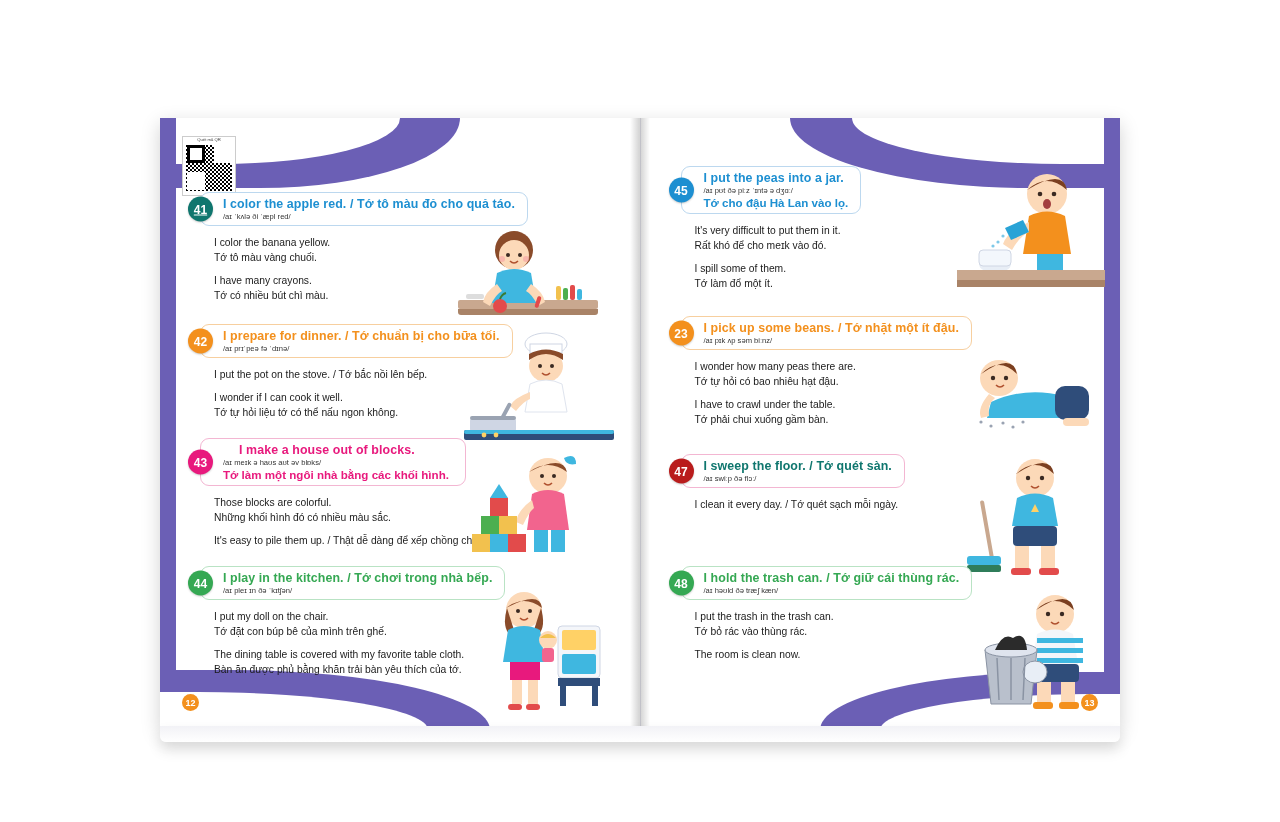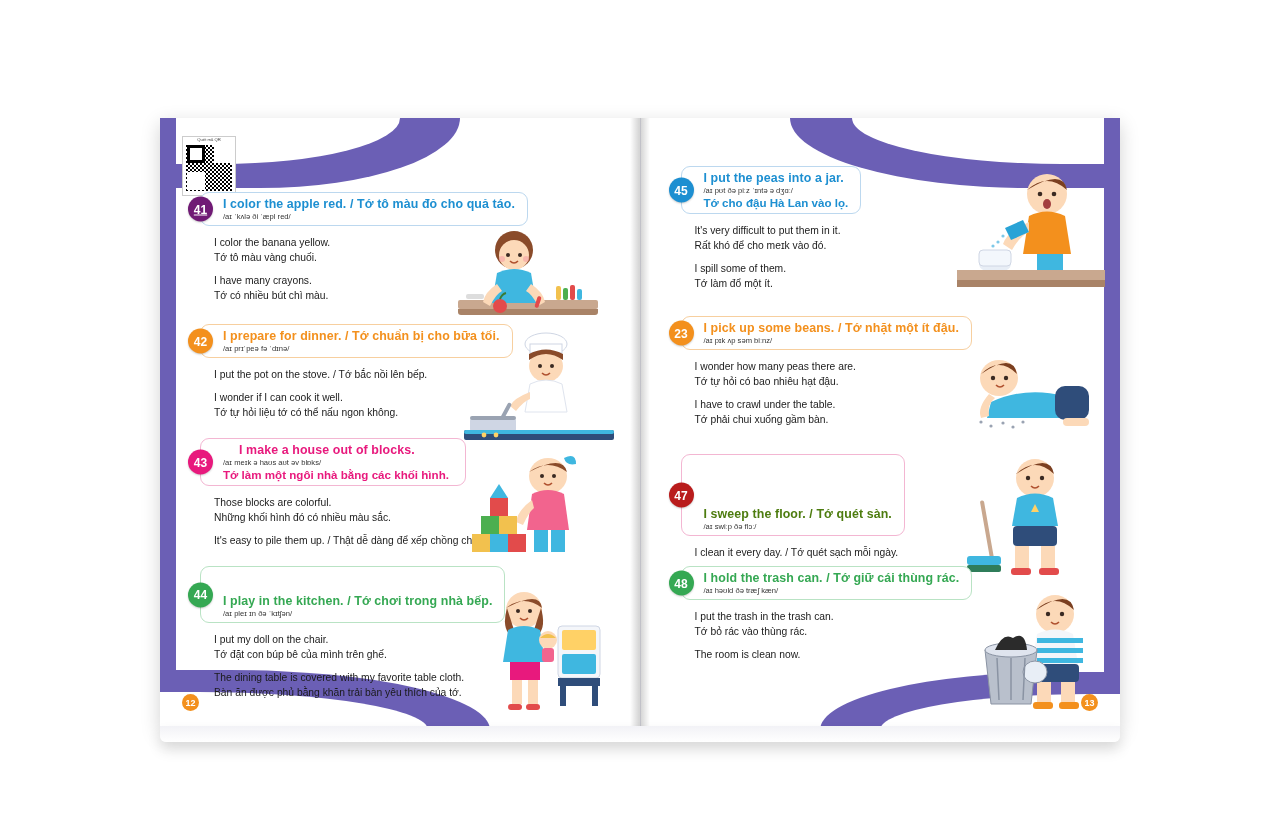--- a/index.html
+++ b/index.html
@@ -128,21 +128,21 @@
     <div class="deco-left-edge"></div>
     <div class="deco-bl"></div>
 
     <div class="qr-box">
       <div class="qr-cap">Quét mã QR</div>
       <div class="qr-img"></div>
     </div>
 
     <div class="entry" style="position:absolute;left:40px;top:74px;width:420px;">
       <div class="hdr">
-        <div class="num" style="background:#701a75;text-decoration:underline;">41</div>
+        <div class="num" style="background:#0f766e;text-decoration:underline;">41</div>
         <div class="title" style="color:#1d8fd1;">I color the apple red. / Tớ tô màu đỏ cho quả táo.</div>
         <div class="ipa">/aɪ ˈkʌlə ði ˈæpl red/</div>
       </div>
       <div class="lines">
         <div class="ln">I color the banana yellow.</div>
         <div class="ln vi">Tớ tô màu vàng chuối.</div>
         <div class="ln">I have many crayons.</div>
         <div class="ln vi">Tớ có nhiều bút chì màu.</div>
       </div>
     </div>
@@ -242,21 +242,21 @@
         <rect x="25" y="68" width="18" height="18" fill="#4caf50"></rect>
         <rect x="43" y="68" width="18" height="18" fill="#f2c14e"></rect>
         <rect x="34" y="50" width="18" height="18" fill="#e24b4b"></rect>
         <polygon points="34,50 52,50 43,36" fill="#3fb7e0"></polygon>
       </svg>
     </div>
 
     <div class="entry" style="position:absolute;left:40px;top:448px;width:420px;">
       <div class="hdr" style="border-color:#b9e3c4;">
         <div class="num" style="background:#35a853;">44</div>
-        <div class="title" style="color:#35a853;margin-top:23px;">I play in the kitchen. / Tớ chơi trong nhà bếp.</div>
+        <div class="title" style="color:#35a853;">I play in the kitchen. / Tớ chơi trong nhà bếp.</div>
         <div class="ipa">/aɪ pleɪ ɪn ðə ˈkɪtʃən/</div>
       </div>
       <div class="lines">
         <div class="ln">I put my doll on the chair.</div>
         <div class="ln vi">Tớ đặt con búp bê của mình trên ghế.</div>
         <div class="ln">The dining table is covered with my favorite table cloth.</div>
         <div class="ln vi">Bàn ăn được phủ bằng khăn trải bàn yêu thích của tớ.</div>
       </div>
     </div>
 
@@ -361,21 +361,21 @@
         <circle cx="40" cy="100" r="1.6" fill="#9aa3b2"></circle>
         <circle cx="52" cy="97" r="1.6" fill="#9aa3b2"></circle>
         <circle cx="62" cy="101" r="1.6" fill="#9aa3b2"></circle>
         <circle cx="72" cy="96" r="1.6" fill="#9aa3b2"></circle>
       </svg>
     </div>
 
     <div class="entry" style="position:absolute;left:40px;top:336px;width:420px;">
       <div class="hdr" style="border-color:#f3b6d2;">
         <div class="num" style="background:#b91c1c;">47</div>
-        <div class="title" style="color:#4d7c0f;margin-top:48px;">I sweep the floor. / Tớ quét sàn.</div>
+        <div class="title" style="color:#0f766e;">I sweep the floor. / Tớ quét sàn.</div>
         <div class="ipa">/aɪ swiːp ðə flɔː/</div>
       </div>
       <div class="lines">
         <div class="ln">I clean it every day. / Tớ quét sạch mỗi ngày.</div>
       </div>
     </div>
 
     <div class="ill" style="left:320px;top:332px;width:150px;height:130px;">
       <svg width="150" height="130" style="position:absolute;left:0;top:0;">
         <ellipse cx="74" cy="28" rx="19" ry="19" fill="#fcd9b8"></ellipse>

